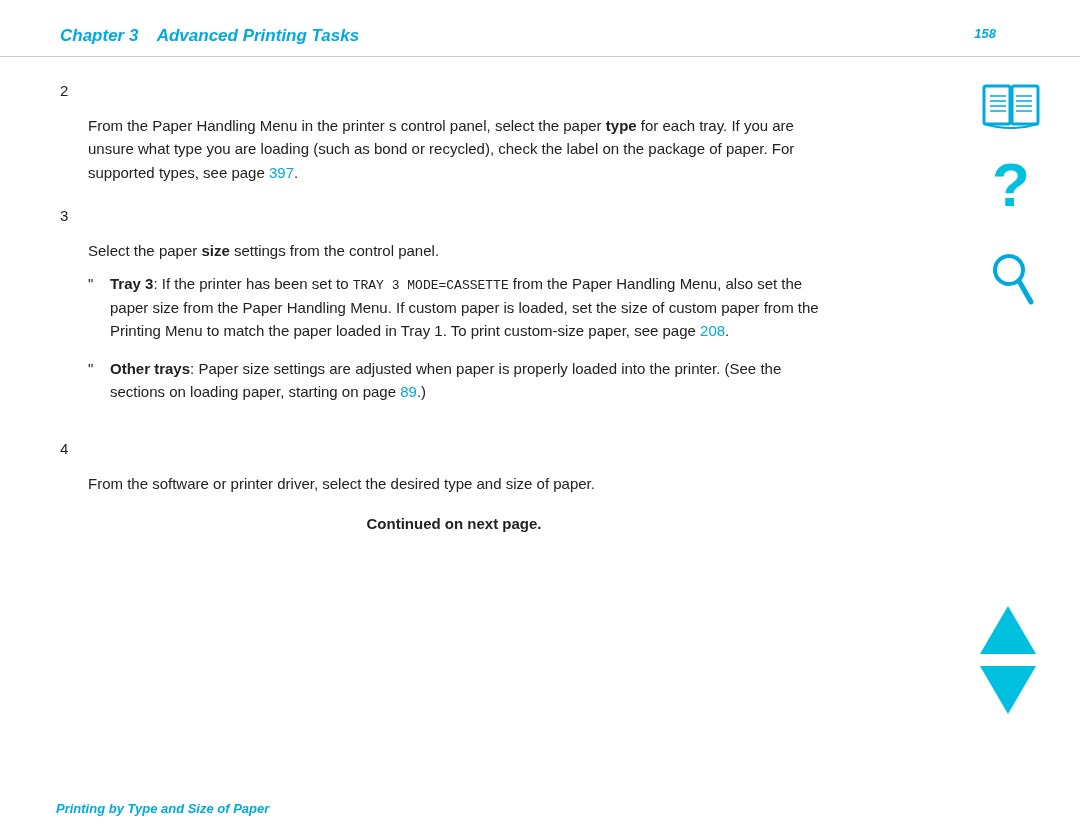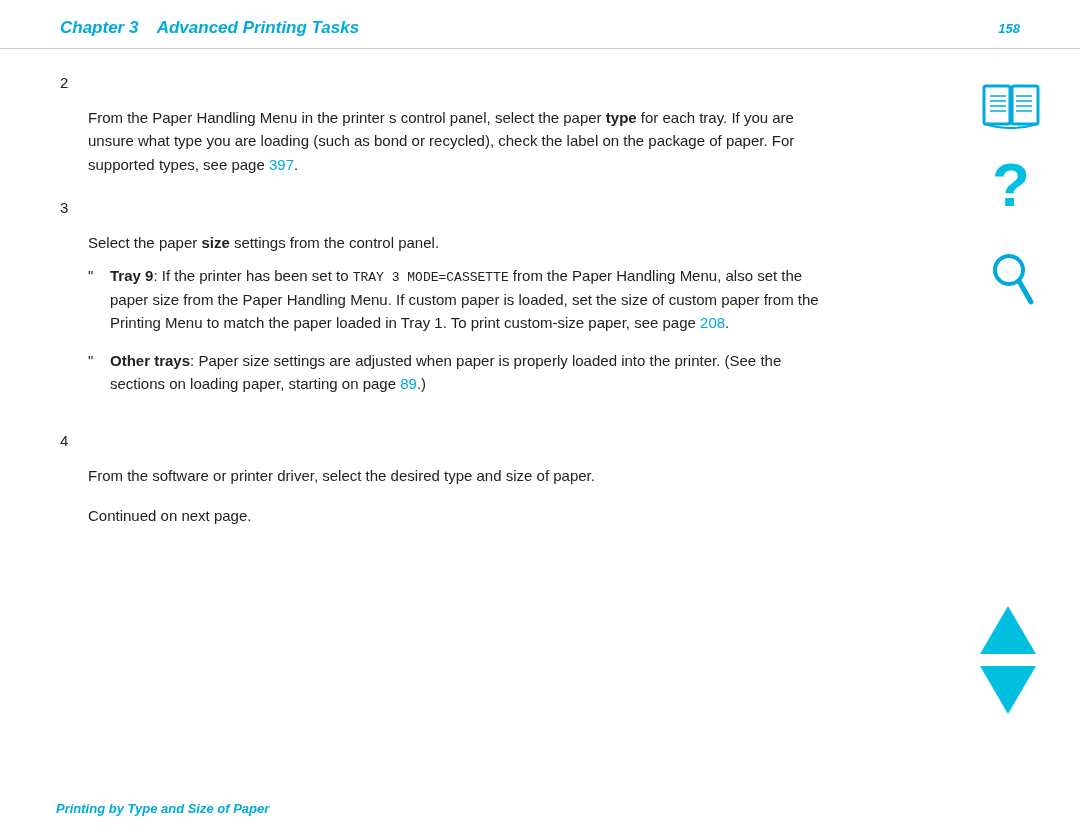--- a/index.html
+++ b/index.html
@@ -11,23 +11,23 @@
       font-size: 15px;
       color: #222;
       position: relative;
       overflow: hidden;
     }
 
     
     .header {
       display: flex;
       justify-content: space-between;
-      align-items: center;
-      padding: 18px 60px 10px 60px;
+      padding: 18px 84px 10px 60px;
       border-bottom: 1px solid #ccc;
+      margin-top: 8px;
     }
     .header-left {
       font-style: italic;
       font-weight: bold;
       color: #00aadd;
       font-size: 17px;
     }
     .header-right {
       font-style: italic;
       font-weight: bold;
@@ -88,22 +88,23 @@
 
     code {
       font-family: "Courier New", Courier, monospace;
       font-size: 13px;
       background: transparent;
     }
 
     .continued {
       margin-top: 10px;
       margin-left: 28px;
-      font-weight: normal;
-      font-size: 15px;
+      font-weight: bold;
+      font-size: 15px;
+      text-align: center;
     }
 
     
     .footer {
       position: absolute;
       bottom: 18px;
       left: 56px;
       font-style: italic;
       font-weight: bold;
       color: #00aadd;
@@ -193,21 +194,21 @@
   <div class="list-item">
     <div class="list-num">3</div>
     <div class="list-text">
       Select the paper <b>size</b> settings from the control panel.
 
       
       <div class="sub-list">
         <div class="sub-item">
           <div class="sub-bullet">"</div>
           <div class="sub-text">
-            <b>Tray 9</b>: If the printer has been set to <code>TRAY 3 MODE=CASSETTE</code> from the Paper Handling Menu, also set the paper size from the Paper Handling Menu. If custom paper is loaded, set the size of custom paper from the Printing Menu to match the paper loaded in Tray 1. To print custom-size paper, see page <a class="link" href="#139">208</a>.
+            <b>Tray 3</b>: If the printer has been set to <code>TRAY 3 MODE=CASSETTE</code> from the Paper Handling Menu, also set the paper size from the Paper Handling Menu. If custom paper is loaded, set the size of custom paper from the Printing Menu to match the paper loaded in Tray 1. To print custom-size paper, see page <a class="link" href="#139">208</a>.
           </div>
         </div>
         <div class="sub-item">
           <div class="sub-bullet">"</div>
           <div class="sub-text">
             <b>Other trays</b>: Paper size settings are adjusted when paper is properly loaded into the printer. (See the sections on loading paper, starting on page <a class="link" href="#89">89</a>.)
           </div>
         </div>
       </div>
     </div>

